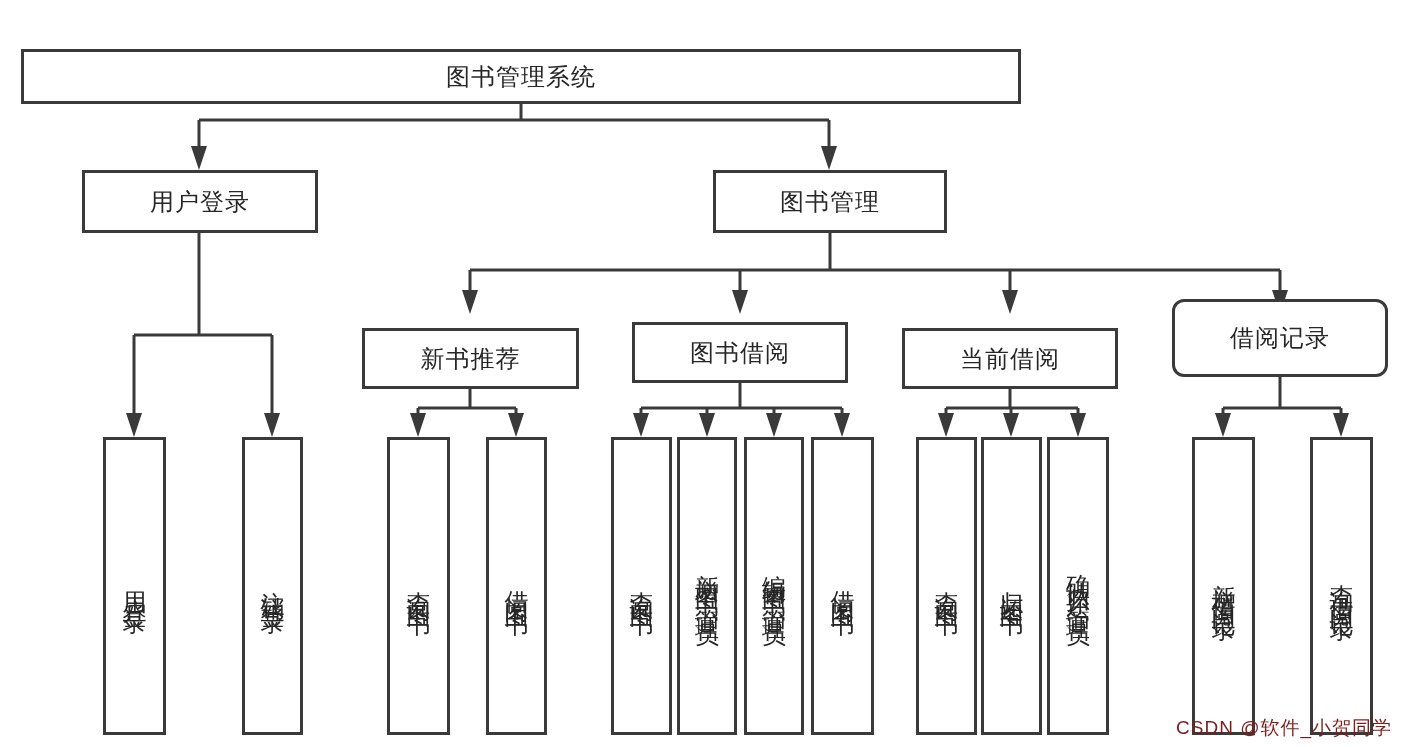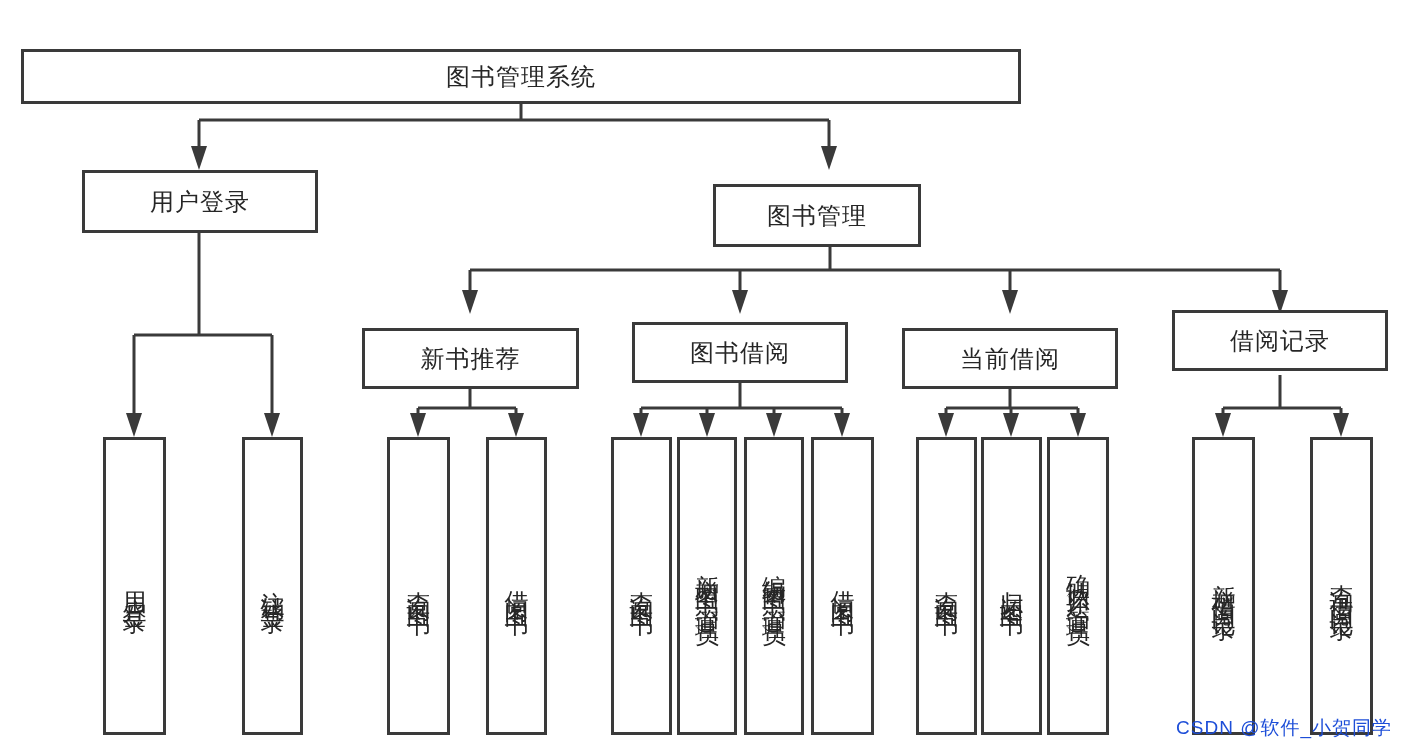--- a/index.html
+++ b/index.html
@@ -40,44 +40,44 @@
   }
   .vnode .vtext {
     writing-mode: vertical-lr;
     text-orientation: mixed;
     letter-spacing: 7px;
     line-height: 1;
   }
   
   .pos-root  { left: 21px;  top: 13px;  width: 1000px; height: 55px; margin-top: 36px; }
   .pos-b0    { left: 82px;  top: 170px; width: 236px;  height: 63px; }
-  .pos-b1    { left: 713px; top: 184px; width: 208px;  height: 63px; }
+  .pos-b1    { left: 713px; top: 170px; width: 234px;  height: 63px; }
   .pos-r3-0  { left: 362px; top: 328px; width: 217px;  height: 61px; }
   .pos-r3-1  { left: 632px; top: 322px; width: 216px;  height: 61px; }
   .pos-r3-2  { left: 902px; top: 328px; width: 216px;  height: 61px; }
-  .pos-r3-3  { left: 1172px;top: 310px; width: 216px;  height: 61px; }
+  .pos-r3-3  { left: 1172px;top: 299px; width: 216px;  height: 78px; border-radius: 12px; }
   .pos-lf-0  { left: 103px;  width: 63px; }
   .pos-lf-1  { left: 242px;  width: 61px; }
   .pos-lf-2  { left: 387px;  width: 63px; }
   .pos-lf-3  { left: 486px;  width: 61px; }
   .pos-lf-4  { left: 611px;  width: 61px; }
   .pos-lf-5  { left: 677px;  width: 60px; }
   .pos-lf-6  { left: 744px;  width: 60px; }
   .pos-lf-7  { left: 811px;  width: 63px; }
   .pos-lf-8  { left: 916px;  width: 61px; }
   .pos-lf-9  { left: 981px;  width: 61px; }
   .pos-lf-10 { left: 1047px; width: 62px; }
   .pos-lf-11 { left: 1192px; width: 63px; }
   .pos-lf-12 { left: 1310px; width: 63px; }
   .watermark {
     position: absolute;
     right: 13px;
     bottom: 6px;
     font-size: 19px;
-    color: #1d4ed8;
+    color: #7f1d1d;
     letter-spacing: 1px;
     white-space: nowrap;
   }
 </style>
 </head>
 <body>
 
 <div class="stage">
 
   <svg class="wires" viewBox="0 0 1405 747">

